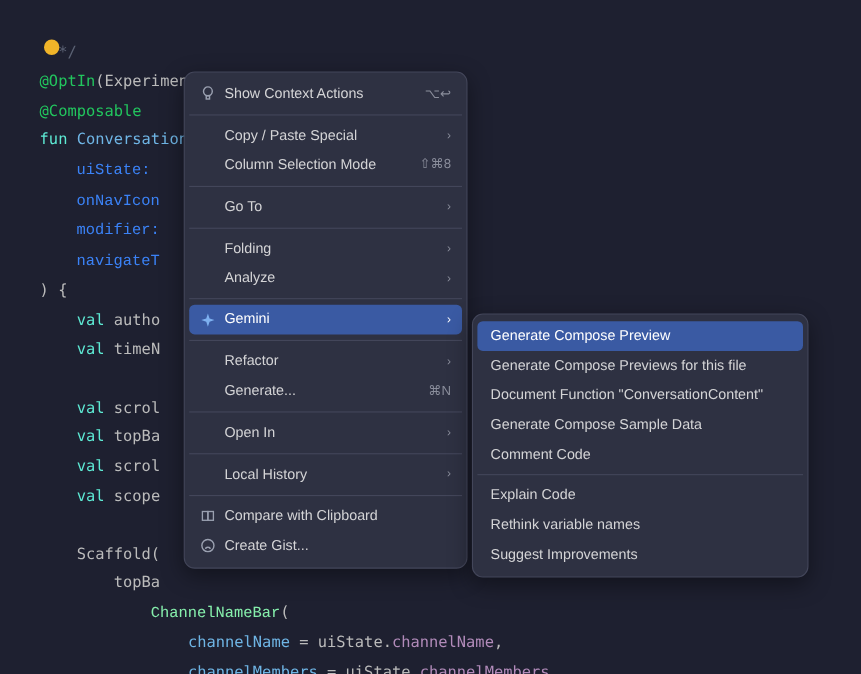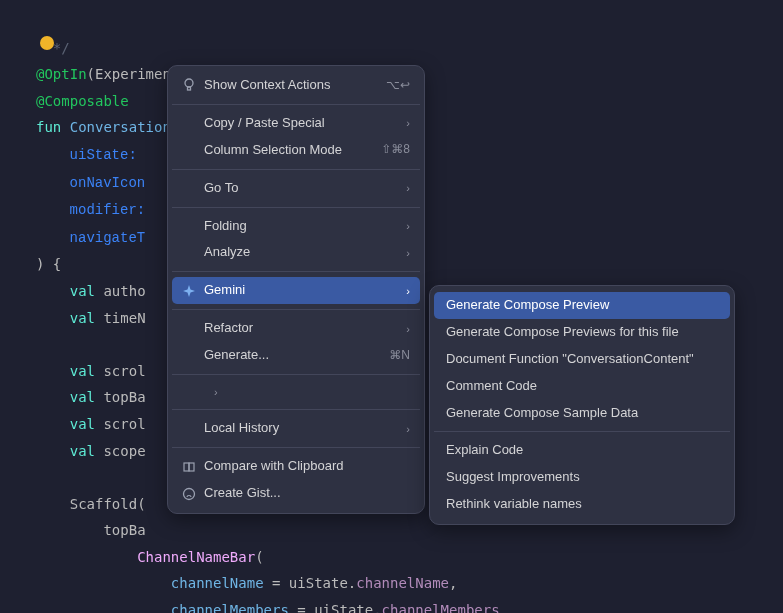--- a/index.html
+++ b/index.html
@@ -14,21 +14,21 @@
   position: relative;
   line-height: 1.9;
 }
 .code-area {
   padding: 8px 0 0 36px;
   white-space: pre;
 }
 .comment { color: #5b6274; }
 .annotation { color: #22c55e; }
 .keyword { color: #5eead4; }
-.type { color: #f0abfc; }
+.type { color: #86efac; font-family: Liberation Mono, monospace; }
 .funcname { color: #6fb5e5; }
 .param { color: #3b82f6; font-family: Liberation Mono, monospace; }
 .prop { color: #b28bba; }
 .plain { color: #bbb; }
 .bulb {
   position: absolute;
   left: 40px;
   top: 36px;
   width: 14px;
   height: 14px;
@@ -202,20 +202,21 @@
     <span class="menu-arrow">›</span>
   </div>
   <div class="menu-item">
     <span class="menu-icon"></span>
     <span class="menu-label">Generate...</span>
     <span class="menu-shortcut">⌘N</span>
   </div>
   <div class="menu-sep"></div>
   <div class="menu-item">
     <span class="menu-icon"></span>
+    <span class="menu-label">Open In</span>
     <span class="menu-arrow">›</span>
   </div>
   <div class="menu-sep"></div>
   <div class="menu-item">
     <span class="menu-icon"></span>
     <span class="menu-label">Local History</span>
     <span class="menu-arrow">›</span>
   </div>
   <div class="menu-sep"></div>
   <div class="menu-item">
@@ -242,28 +243,28 @@
   <div class="menu-item highlighted">
     <span class="menu-label">Generate Compose Preview</span>
   </div>
   <div class="menu-item">
     <span class="menu-label">Generate Compose Previews for this file</span>
   </div>
   <div class="menu-item">
     <span class="menu-label">Document Function "ConversationContent"</span>
   </div>
   <div class="menu-item">
+    <span class="menu-label">Generate Compose Sample Data</span>
+  </div>
+  <div class="menu-item">
     <span class="menu-label">Comment Code</span>
   </div>
-  <div class="menu-item">
-    <span class="menu-label">Generate Compose Sample Data</span>
-  </div>
   <div class="menu-sep"></div>
   <div class="menu-item">
     <span class="menu-label">Explain Code</span>
   </div>
   <div class="menu-item">
+    <span class="menu-label">Rethink variable names</span>
+  </div>
+  <div class="menu-item">
     <span class="menu-label">Suggest Improvements</span>
   </div>
-  <div class="menu-item">
-    <span class="menu-label">Rethink variable names</span>
-  </div>
 </div>
 
 </body></html>

